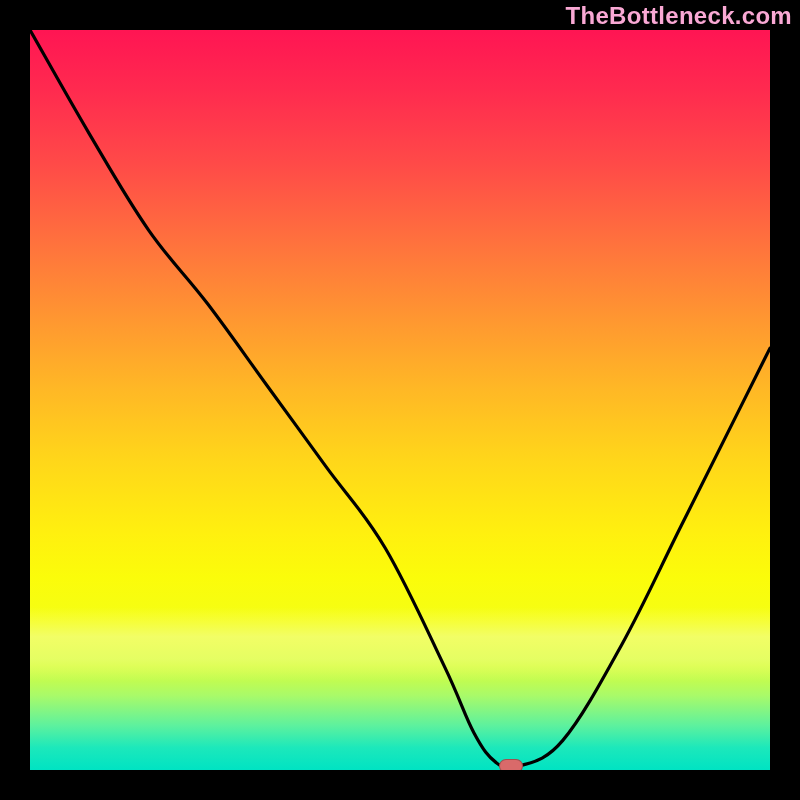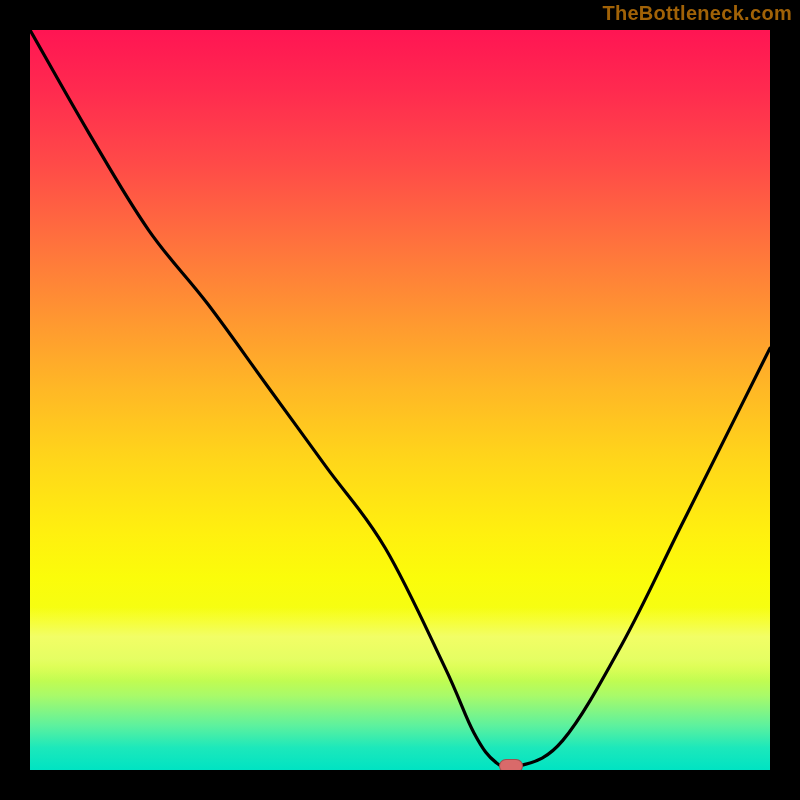--- a/index.html
+++ b/index.html
@@ -13,22 +13,22 @@
   .frame {
     position: relative;
     width: 800px;
     height: 800px;
     background: #000;
   }
   .watermark {
     position: absolute;
     top: 2px;
     right: 8px;
-    color: #a16207;
-    font-size: 20px;
+    color: #f9a8d4;
+    font-size: 24px;
     font-weight: 600;
     letter-spacing: 0.3px;
     z-index: 5;
   }
   .plot {
     position: absolute;
     left: 30px;
     top: 30px;
     width: 740px;
     height: 740px;

